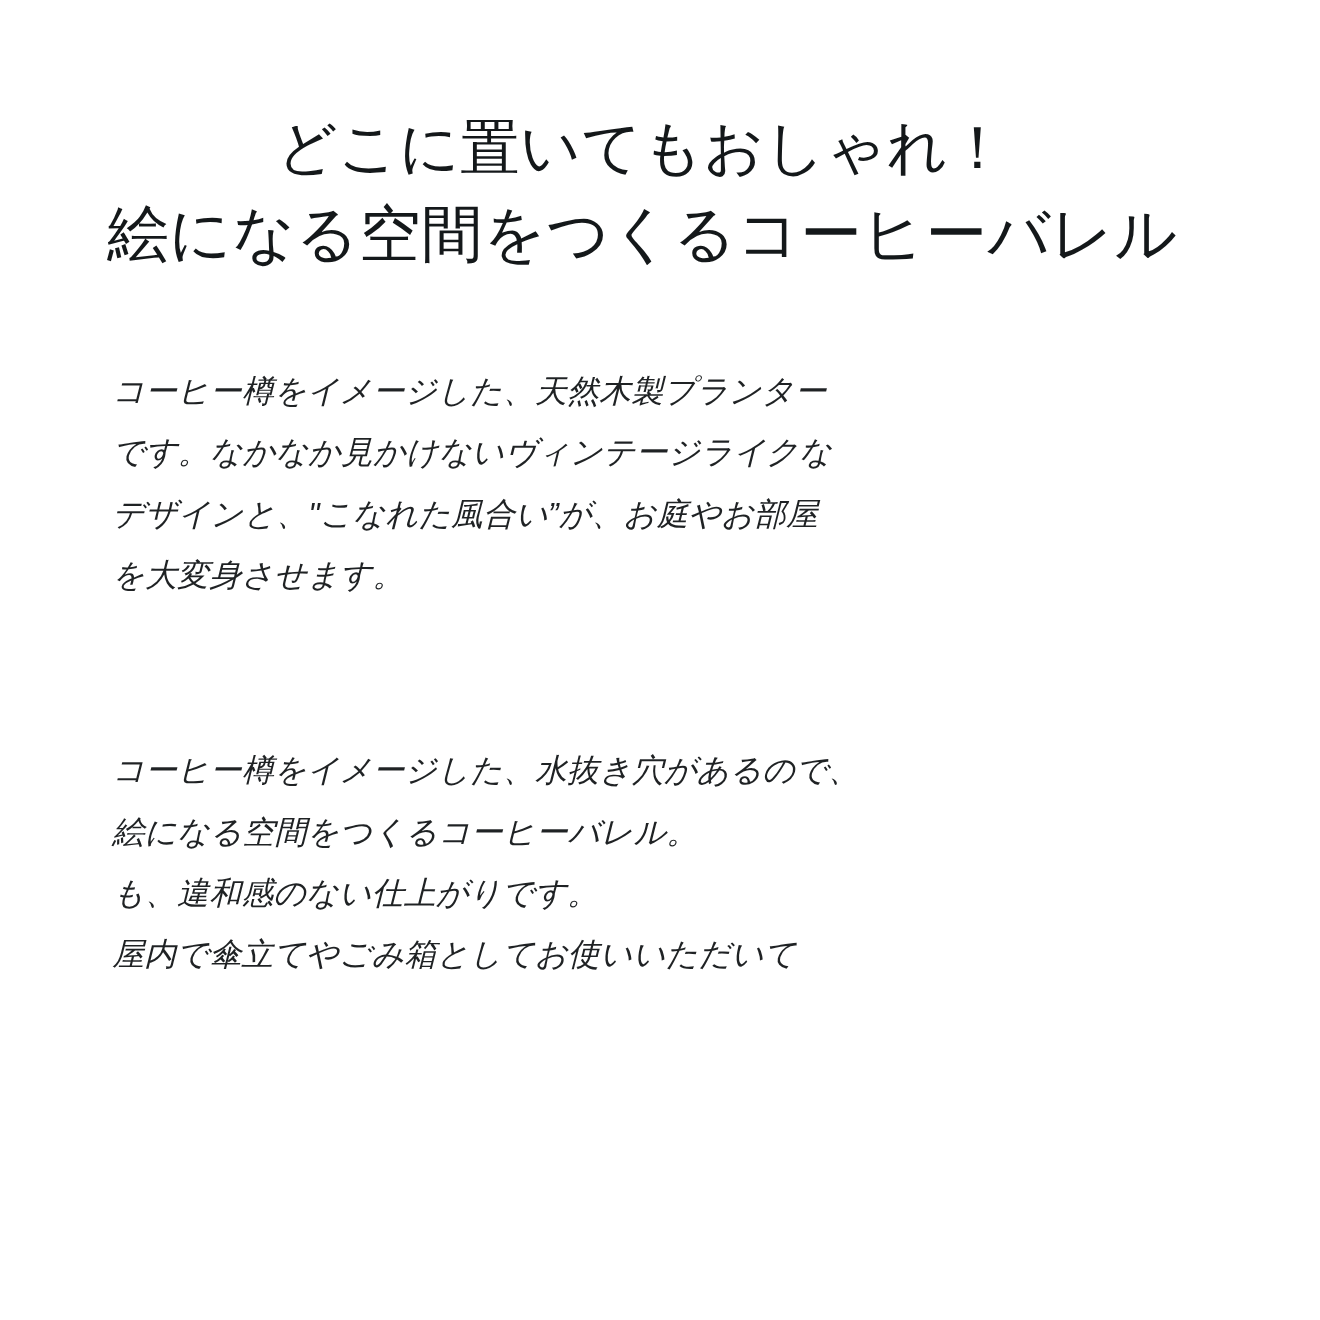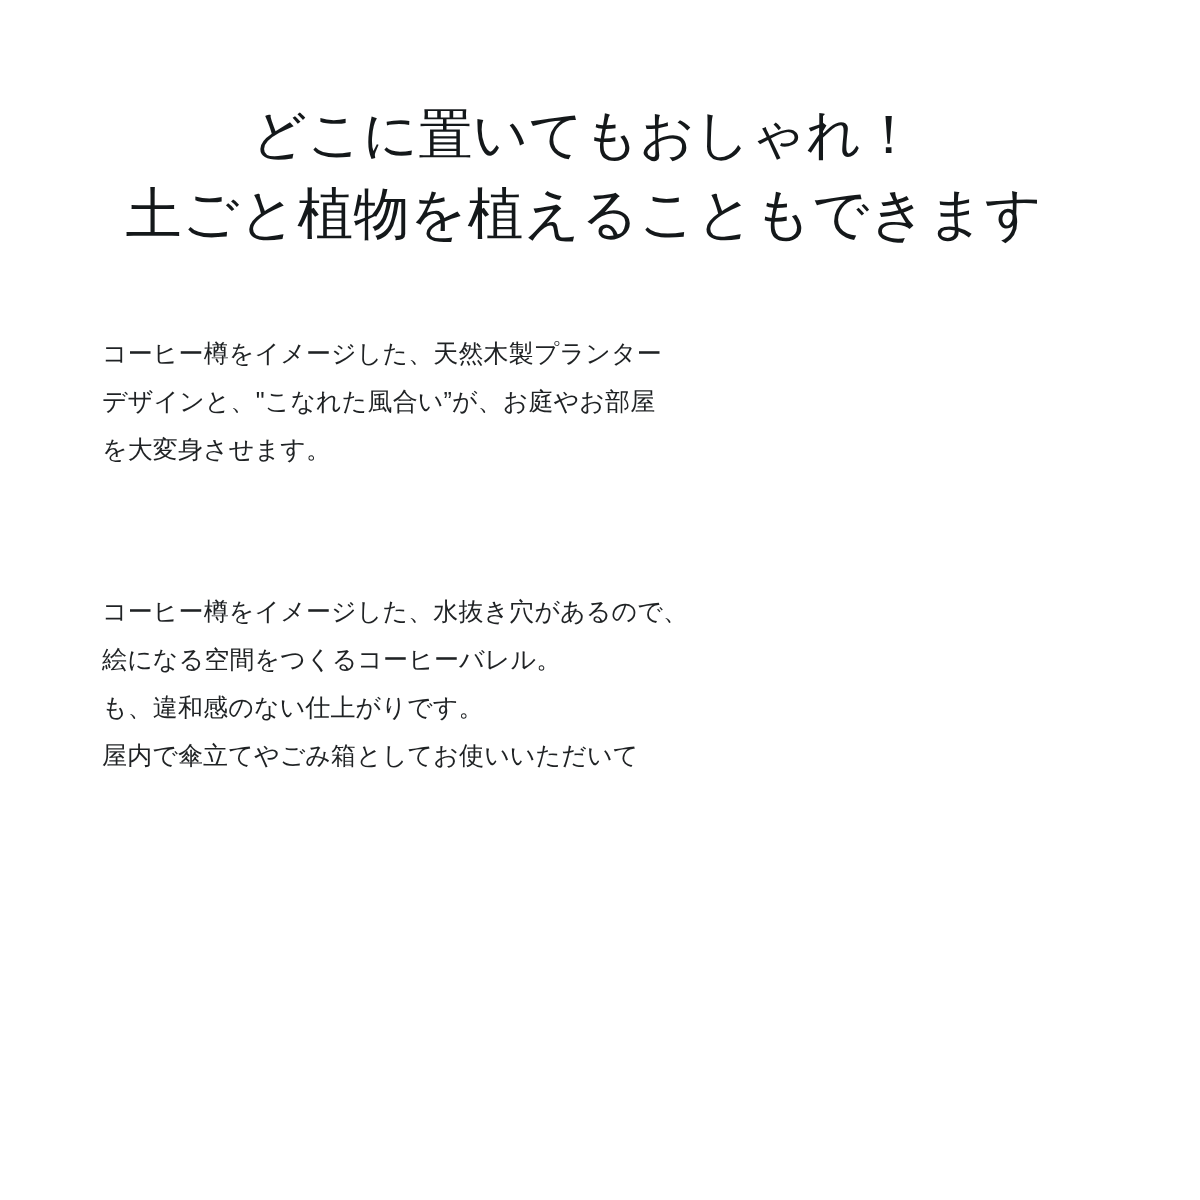--- a/index.html
+++ b/index.html
@@ -40,49 +40,51 @@
   .headline-line-2 {
     font-size: 56px;
     line-height: 1.45;
   }
   .body-block {
     margin-top: 74px;
     padding: 0 28px 0 32px;
   }
   .para {
     font-family: "Liberation Sans", sans-serif;
-    font-size: 25px;
+    font-size: 29px;
     line-height: 1.92;
     color: #1f2224;
     letter-spacing: 0.005em;
     text-align: left;
     font-weight: 400;
+    font-style: italic;
   }
   .para-line {
     display: block;
     white-space: nowrap;
   }
   .para-gap {
     height: 64px;
   }
 </style>
 </head>
 <body>
 
 <div class="page">
 
   <div class="headline">
     <span class="headline-line headline-line-1">どこに置いてもおしゃれ！</span>
-    <span class="headline-line headline-line-2">土ごと植物を植えることもできます</span>
+    <span class="headline-line headline-line-2">絵になる空間をつくるコーヒーバレル</span>
   </div>
 
   <div class="body-block">
 
     <p class="para">
       <span class="para-line">コーヒー樽をイメージした、天然木製プランター</span>
+      <span class="para-line">です。なかなか見かけないヴィンテージライクな</span>
       <span class="para-line">デザインと、"こなれた風合い”が、お庭やお部屋</span>
       <span class="para-line">を大変身させます。</span>
     </p>
 
     <div class="para-gap"></div>
 
     <p class="para">
       <span class="para-line">コーヒー樽をイメージした、水抜き穴があるので、</span>
       <span class="para-line">絵になる空間をつくるコーヒーバレル。</span>
       <span class="para-line">も、違和感のない仕上がりです。</span>

